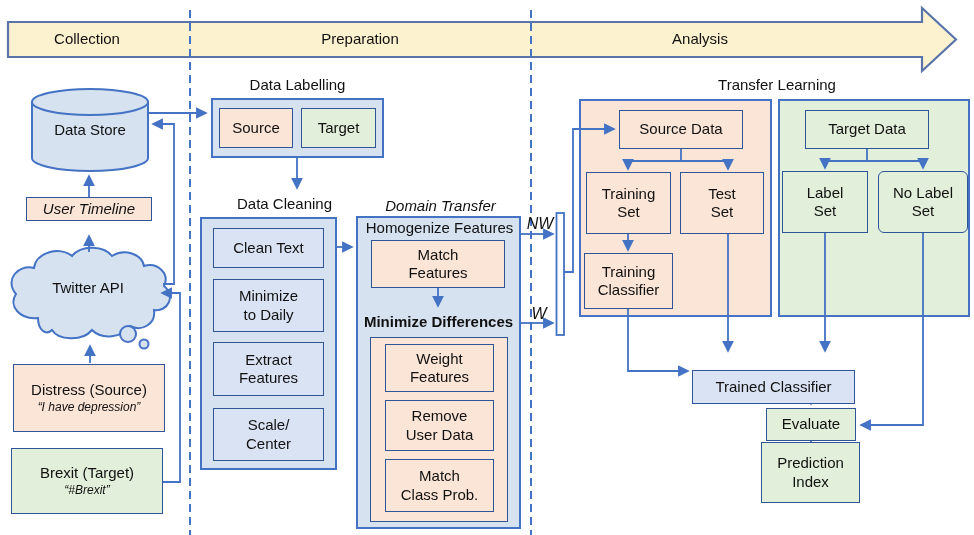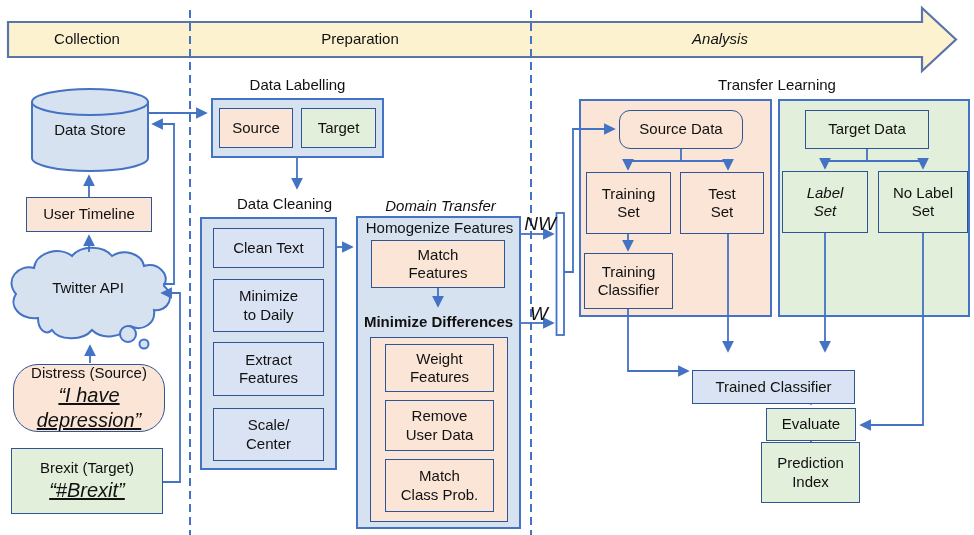--- a/index.html
+++ b/index.html
@@ -25,22 +25,22 @@
   svg#wires{position:absolute;left:0;top:0;z-index:2;}
   .box,.lbl{
     position:absolute;box-sizing:border-box;display:flex;flex-direction:column;
     align-items:center;justify-content:center;text-align:center;
     font-size:15px;line-height:1.22;white-space:pre-line;z-index:3;
   }
   .b-peach{background:var(--peach-fill);border:1.6px solid var(--box-border-dark);}
   .b-green{background:var(--green-fill);border:1.6px solid var(--box-border-dark);}
   .b-blue{background:var(--light-blue-fill);border:1.6px solid var(--box-border-dark);}
   .lbl{background:transparent;border:none;}
-  .quote{font-style:italic;font-size:20px;margin-top:1px;text-decoration:underline;}
-  .wlabel{font-style:italic;font-size:19px;}
+  .quote{font-style:italic;font-size:12px;margin-top:1px;}
+  .wlabel{font-style:italic;font-size:16px;}
   .ln{stroke:var(--line-blue);stroke-width:1.8;fill:none;}
   .dash{stroke:var(--line-blue);stroke-width:2;fill:none;stroke-dasharray:8 5;}
   .shape-blue{fill:var(--container-blue-fill);stroke:var(--line-blue);stroke-width:2;}
 </style>
 </head>
 <body>
 
 <div id="stage">
 
   <div class="container c-blue" style="left:211px;top:98px;width:173px;height:60px;"></div>
@@ -102,27 +102,27 @@
     <path class="ln" d="M628,309 V371 H688" marker-end="url(#arr)"></path>
     <path class="ln" d="M728,234 V351" marker-end="url(#arr)"></path>
     <path class="ln" d="M825,233 V351" marker-end="url(#arr)"></path>
     <path class="ln" d="M923,233 V425 H861" marker-end="url(#arr)"></path>
     <path class="ln" d="M811,388 V404" marker-end="url(#arr)"></path>
     <path class="ln" d="M811,441 V462" marker-end="url(#arr)"></path>
   </svg>
 
   <div class="lbl" style="left:37px;top:30px;width:100px;height:19px;">Collection</div>
   <div class="lbl" style="left:295px;top:30px;width:130px;height:19px;">Preparation</div>
-  <div class="lbl" style="left:668px;top:30px;width:104px;height:19px;font-style:italic;">Analysis</div>
+  <div class="lbl" style="left:648px;top:30px;width:104px;height:19px;">Analysis</div>
 
   <div class="lbl" style="left:40px;top:120px;width:100px;height:20px;">Data Store</div>
-  <div class="box b-peach" style="left:26px;top:197px;width:126px;height:35px;">User Timeline</div>
+  <div class="box b-peach" style="left:26px;top:197px;width:126px;height:24px;font-style:italic;">User Timeline</div>
   <div class="lbl" style="left:18px;top:278px;width:140px;height:20px;">Twitter API</div>
 
-  <div class="box b-peach" style="left:13px;top:364px;width:152px;height:68px;border-radius:25px;">
+  <div class="box b-peach" style="left:13px;top:364px;width:152px;height:68px;">
     <div>Distress (Source)</div>
     <div class="quote">“I have depression”</div>
   </div>
   <div class="box b-green" style="left:11px;top:448px;width:152px;height:66px;">
     <div>Brexit (Target)</div>
     <div class="quote">“#Brexit”</div>
   </div>
 
   <div class="lbl" style="left:226px;top:76px;width:143px;height:19px;">Data Labelling</div>
   <div class="box b-peach" style="left:219px;top:108px;width:74px;height:40px;">Source</div>
@@ -147,32 +147,32 @@
   <div class="box b-peach" style="left:385px;top:400px;width:109px;height:51px;">Remove
 User Data</div>
   <div class="box b-peach" style="left:385px;top:459px;width:109px;height:53px;">Match
 Class Prob.</div>
 
   <div class="lbl wlabel" style="left:524px;top:215px;width:32px;height:17px;">NW</div>
   <div class="lbl wlabel" style="left:524px;top:305px;width:30px;height:17px;">W</div>
 
   <div class="lbl" style="left:697px;top:76px;width:160px;height:19px;">Transfer Learning</div>
 
-  <div class="box b-peach" style="left:619px;top:110px;width:124px;height:39px;border-radius:11px;">Source Data</div>
+  <div class="box b-peach" style="left:619px;top:110px;width:124px;height:39px;">Source Data</div>
   <div class="box b-peach" style="left:586px;top:172px;width:85px;height:62px;">Training
 Set</div>
   <div class="box b-peach" style="left:680px;top:172px;width:84px;height:62px;">Test
 Set</div>
   <div class="box b-peach" style="left:584px;top:253px;width:89px;height:56px;">Training
 Classifier</div>
 
   <div class="box b-green" style="left:805px;top:110px;width:124px;height:39px;">Target Data</div>
-  <div class="box b-green" style="left:782px;top:171px;width:86px;height:62px;font-style:italic;">Label
+  <div class="box b-green" style="left:782px;top:171px;width:86px;height:62px;">Label
 Set</div>
-  <div class="box b-green" style="left:878px;top:171px;width:90px;height:62px;">No Label
+  <div class="box b-green" style="left:878px;top:171px;width:90px;height:62px;border-radius:6px;">No Label
 Set</div>
 
   <div class="box b-blue" style="left:692px;top:354px;width:163px;height:34px;margin-top:16px;">Trained Classifier</div>
   <div class="box b-green" style="left:766px;top:408px;width:90px;height:33px;">Evaluate</div>
   <div class="box b-green" style="left:761px;top:442px;width:99px;height:61px;">Prediction
 Index</div>
 
 </div>
 
 </body></html>

